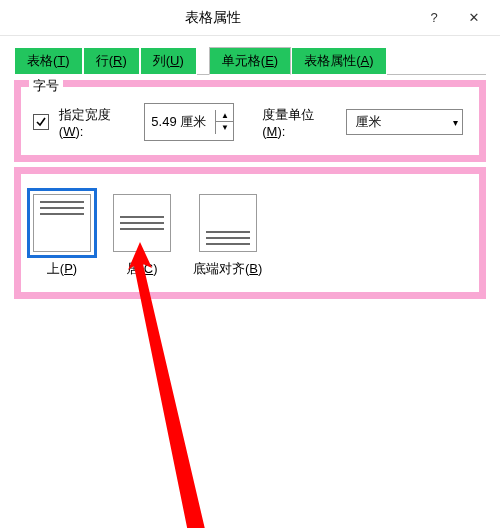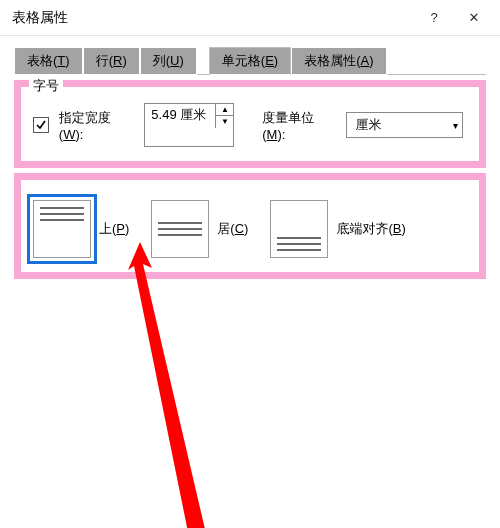--- a/index.html
+++ b/index.html
@@ -1,38 +1,38 @@
 <!DOCTYPE html>
 <html><head>
 <meta charset="utf-8">
 <style>
   * { box-sizing: border-box; font-family: "Microsoft YaHei", "SimSun", sans-serif; font-size: 13px; }
   body { margin: 0; background: #fff; width: 500px; height: 528px; overflow: hidden; position: relative; }
-  .titlebar { height: 36px; display: flex; align-items: center; padding: 0 6px 0 12px; border-bottom: 1px solid #e6e6e6; }
+  .titlebar { height: 36px; display: flex; align-items: center; padding: 0 6px 0 12px; border-bottom: 1px solid #e6e6e6; text-align: center; }
   .titlebar .title { flex: 1; font-size: 14px; }
   .titlebar .btn { width: 40px; height: 32px; display: flex; align-items: center; justify-content: center; color: #333; }
   .client { padding: 10px 14px 0 14px; }
-  .tab { padding: 4px 12px; border: 1px solid transparent; border-bottom: none; background: #a3a3a3; cursor: default; position: relative; top: 1px; border: 1px solid #fff; }
+  .tab { padding: 4px 12px; border: 1px solid transparent; border-bottom: none; background: #22c55e; cursor: default; position: relative; top: 1px; border: 1px solid #fff; }
   .tab.active { border: 1px dotted #808080; }
   .tab.frame { border: 1px solid #bdbdbd; border-bottom-color: #fff; margin-left: 12px; }
   .tabstrip { border-bottom: 1px solid #bdbdbd; display:flex;}
   .u { text-decoration: underline; }
   .box { border: 7px solid #f9a8d4; margin-top: 5px; position: relative; padding: 16px 16px 14px 12px; }
   .box .legend { position: absolute; top: -10px; left: 8px; background: #fff; padding: 0 4px; }
   .row { display: flex; align-items: center; gap: 10px; }
   .chk { width: 16px; height: 16px; border: 1px solid #555; display:inline-flex;align-items:center;justify-content:center;}
-  .spin { display: flex; align-items: flex-start; border: 1px solid #888; height: 44px; }
+  .spin { display: flex; align-items: center; border: 1px solid #888; height: 38px; }
   .spin input { border: none; outline: none; width: 70px; padding: 0 6px; font-size:13px; height:22px; }
   .spin .btns { display: flex; flex-direction: column; width: 18px; border-left:1px solid #888;}
   .spin .sb { height: 12px; display:flex;align-items:center;justify-content:center; font-size:8px; line-height:1; border-bottom:1px solid #888;}
   .spin .sb:last-child{border-bottom:none;}
   .select { border: 1px solid #888; height: 26px; width: 118px; display:flex; align-items:center; justify-content:space-between; padding:0 4px 0 8px;}
   .select .caret{font-size:10px;}
   .valign { display: flex; gap: 22px; margin-top: 4px; }
-  .vitem { display: flex; flex-direction: row; align-items: center; gap: 8px; }
+  .vitem { display: flex; flex-direction: column; align-items: center; gap: 8px; }
   .swatch { width: 58px; height: 58px; border: 1px solid #9b9b9b; background:#fff; display:flex; flex-direction:column; padding:6px; }
   .swatch.sel { outline: 3px solid #1a6fd8; outline-offset: 3px; }
   .lines { display:flex; flex-direction:column; gap:4px; }
   .lines span{ height:2px; background:#6a6a6a; }
   .sw-top .lines{ margin-bottom:auto;}
   .sw-mid .lines{ margin:auto 0;}
   .sw-bot .lines{ margin-top:auto;}
   .arrow { position:absolute; left:128px; top:242px; pointer-events:none; }
 </style>
 </head>

